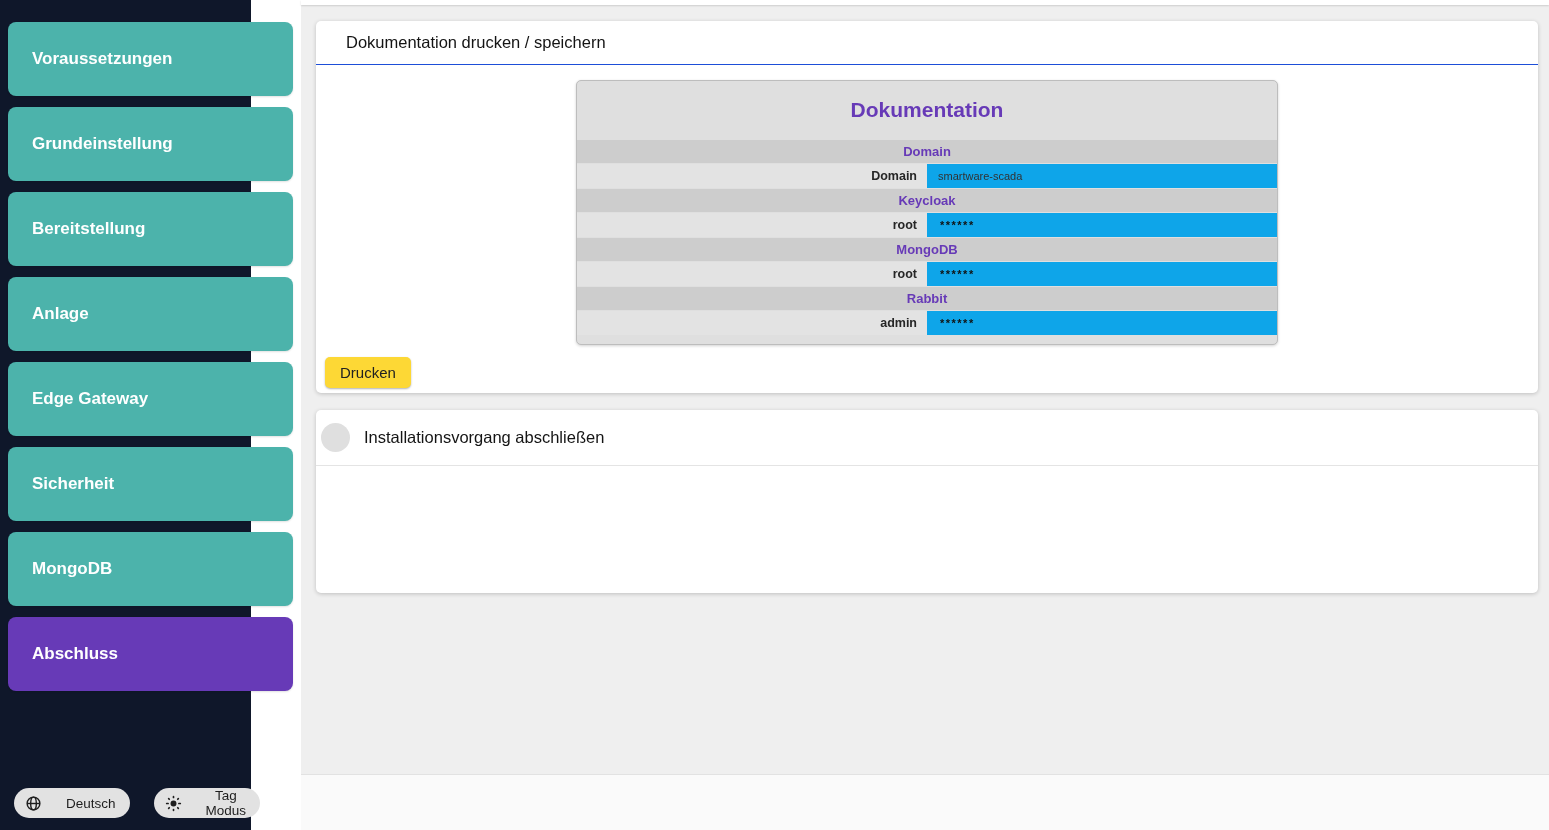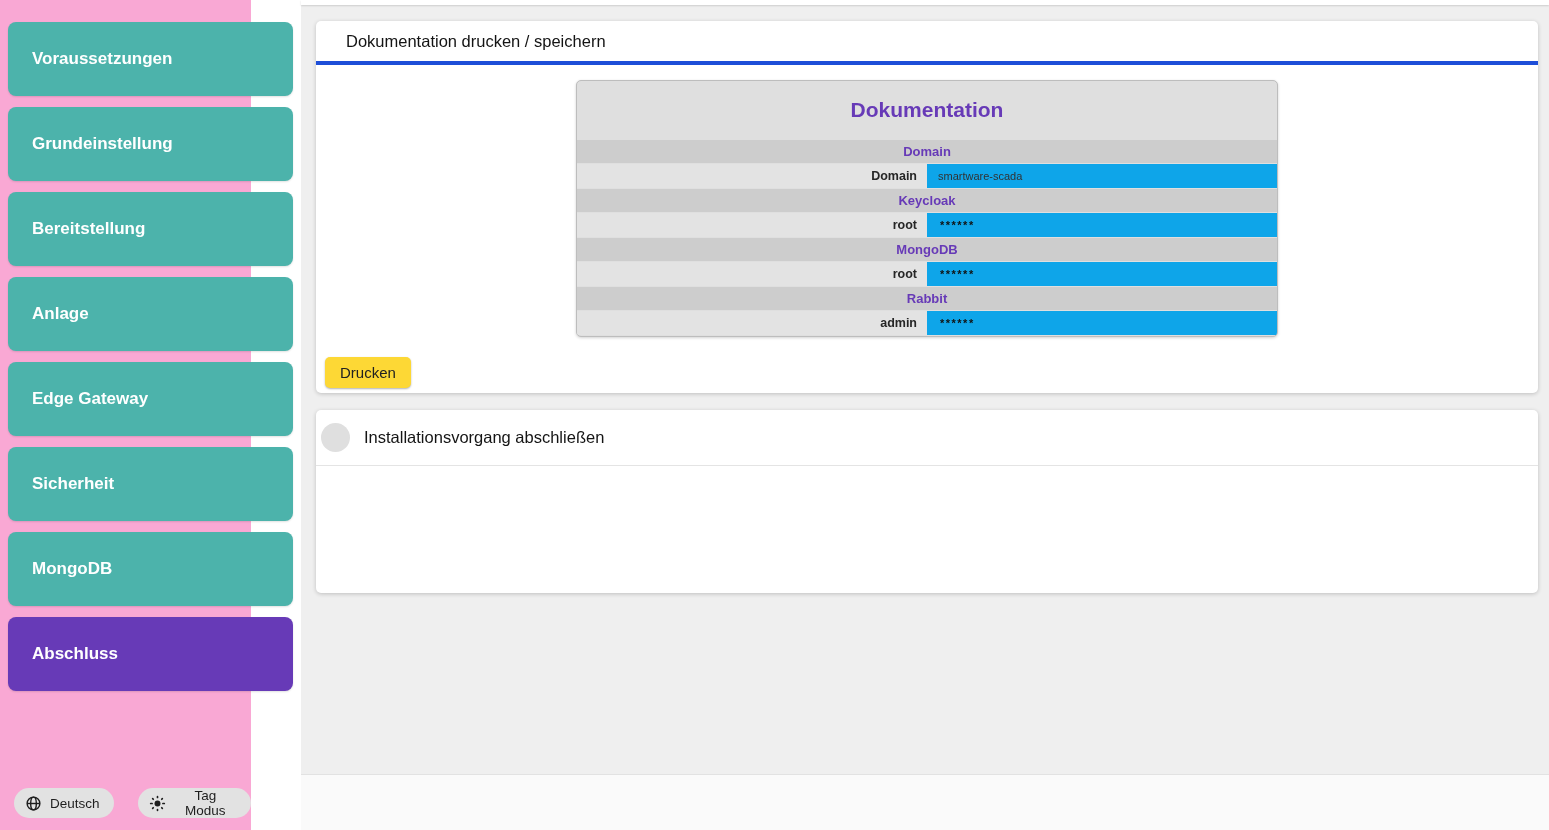--- a/index.html
+++ b/index.html
@@ -13,21 +13,21 @@
   html,body{width:1549px;height:830px;overflow:hidden;}
   body{
     font-family:"Liberation Sans","DejaVu Sans",sans-serif;
     background:#ffffff;
     color:var(--ink);
     position:relative;
   }
   
   .sidebar{
     position:absolute;left:0;top:0;width:251px;height:830px;
-    background:#f9a8d4;
+    background:#0f172a;
   }
   .steps{padding-top:22px;}
   .step-btn{
     display:block;
     width:285px;height:74px;
     margin:0 0 11px 8px;
     border:none;border-radius:8px;
     background:var(--teal);
     color:#ffffff;
     font-family:inherit;
@@ -35,21 +35,21 @@
     text-align:left;padding-left:24px;
     cursor:pointer;
     box-shadow:0 1px 2px rgba(0,0,0,.12);
   }
   .step-btn.active{background:var(--purple);}
   .lang-row{
     position:absolute;left:14px;bottom:12px;
     display:flex;gap:24px;align-items:center;
   }
   .pill{
-    display:inline-flex;align-items:center;gap:8px;
+    display:inline-flex;align-items:center;gap:24px;
     height:30px;padding:0 14px 0 11px;
     background:#e2e2e2;border:none;border-radius:15px;
     font-family:inherit;font-size:13.5px;font-weight:500;color:#1e1e1e;
     cursor:pointer;
   }
   .pill svg{display:block;}
   
   .main{
     position:absolute;left:301px;top:0;right:0;height:830px;
     background:var(--main-bg);
@@ -60,32 +60,32 @@
   }
   .card{
     background:#ffffff;border-radius:5px;
     box-shadow:0 1px 4px rgba(0,0,0,.2);
     margin:0 11px 0 15px;
   }
   .doc-card{margin-top:16px;height:372px;position:relative;}
   .card-header{
     height:44px;display:flex;align-items:center;
     padding-left:30px;
-    border-bottom:4px solid #1d4ed8;
+    border-bottom:1px solid #1d4ed8;
     font-size:16.5px;font-weight:500;color:#141414;
   }
   
   .doc-wrap{padding-top:15px;}
   .doc-table{
     width:702px;margin:0 auto;
     background:#dfdfdf;
     border:1px solid #bdbdbd;border-radius:5px;
     box-shadow:0 1px 3px rgba(0,0,0,.18);
     overflow:hidden;
-    padding-bottom:1px;
+    padding-bottom:9px;
   }
   .doc-title{
     height:58px;line-height:58px;
     text-align:center;
     font-size:21px;font-weight:700;color:var(--purple);
   }
   .doc-section{
     height:23px;line-height:23px;margin-top:1px;
     background:#cdcdcd;
     text-align:center;

